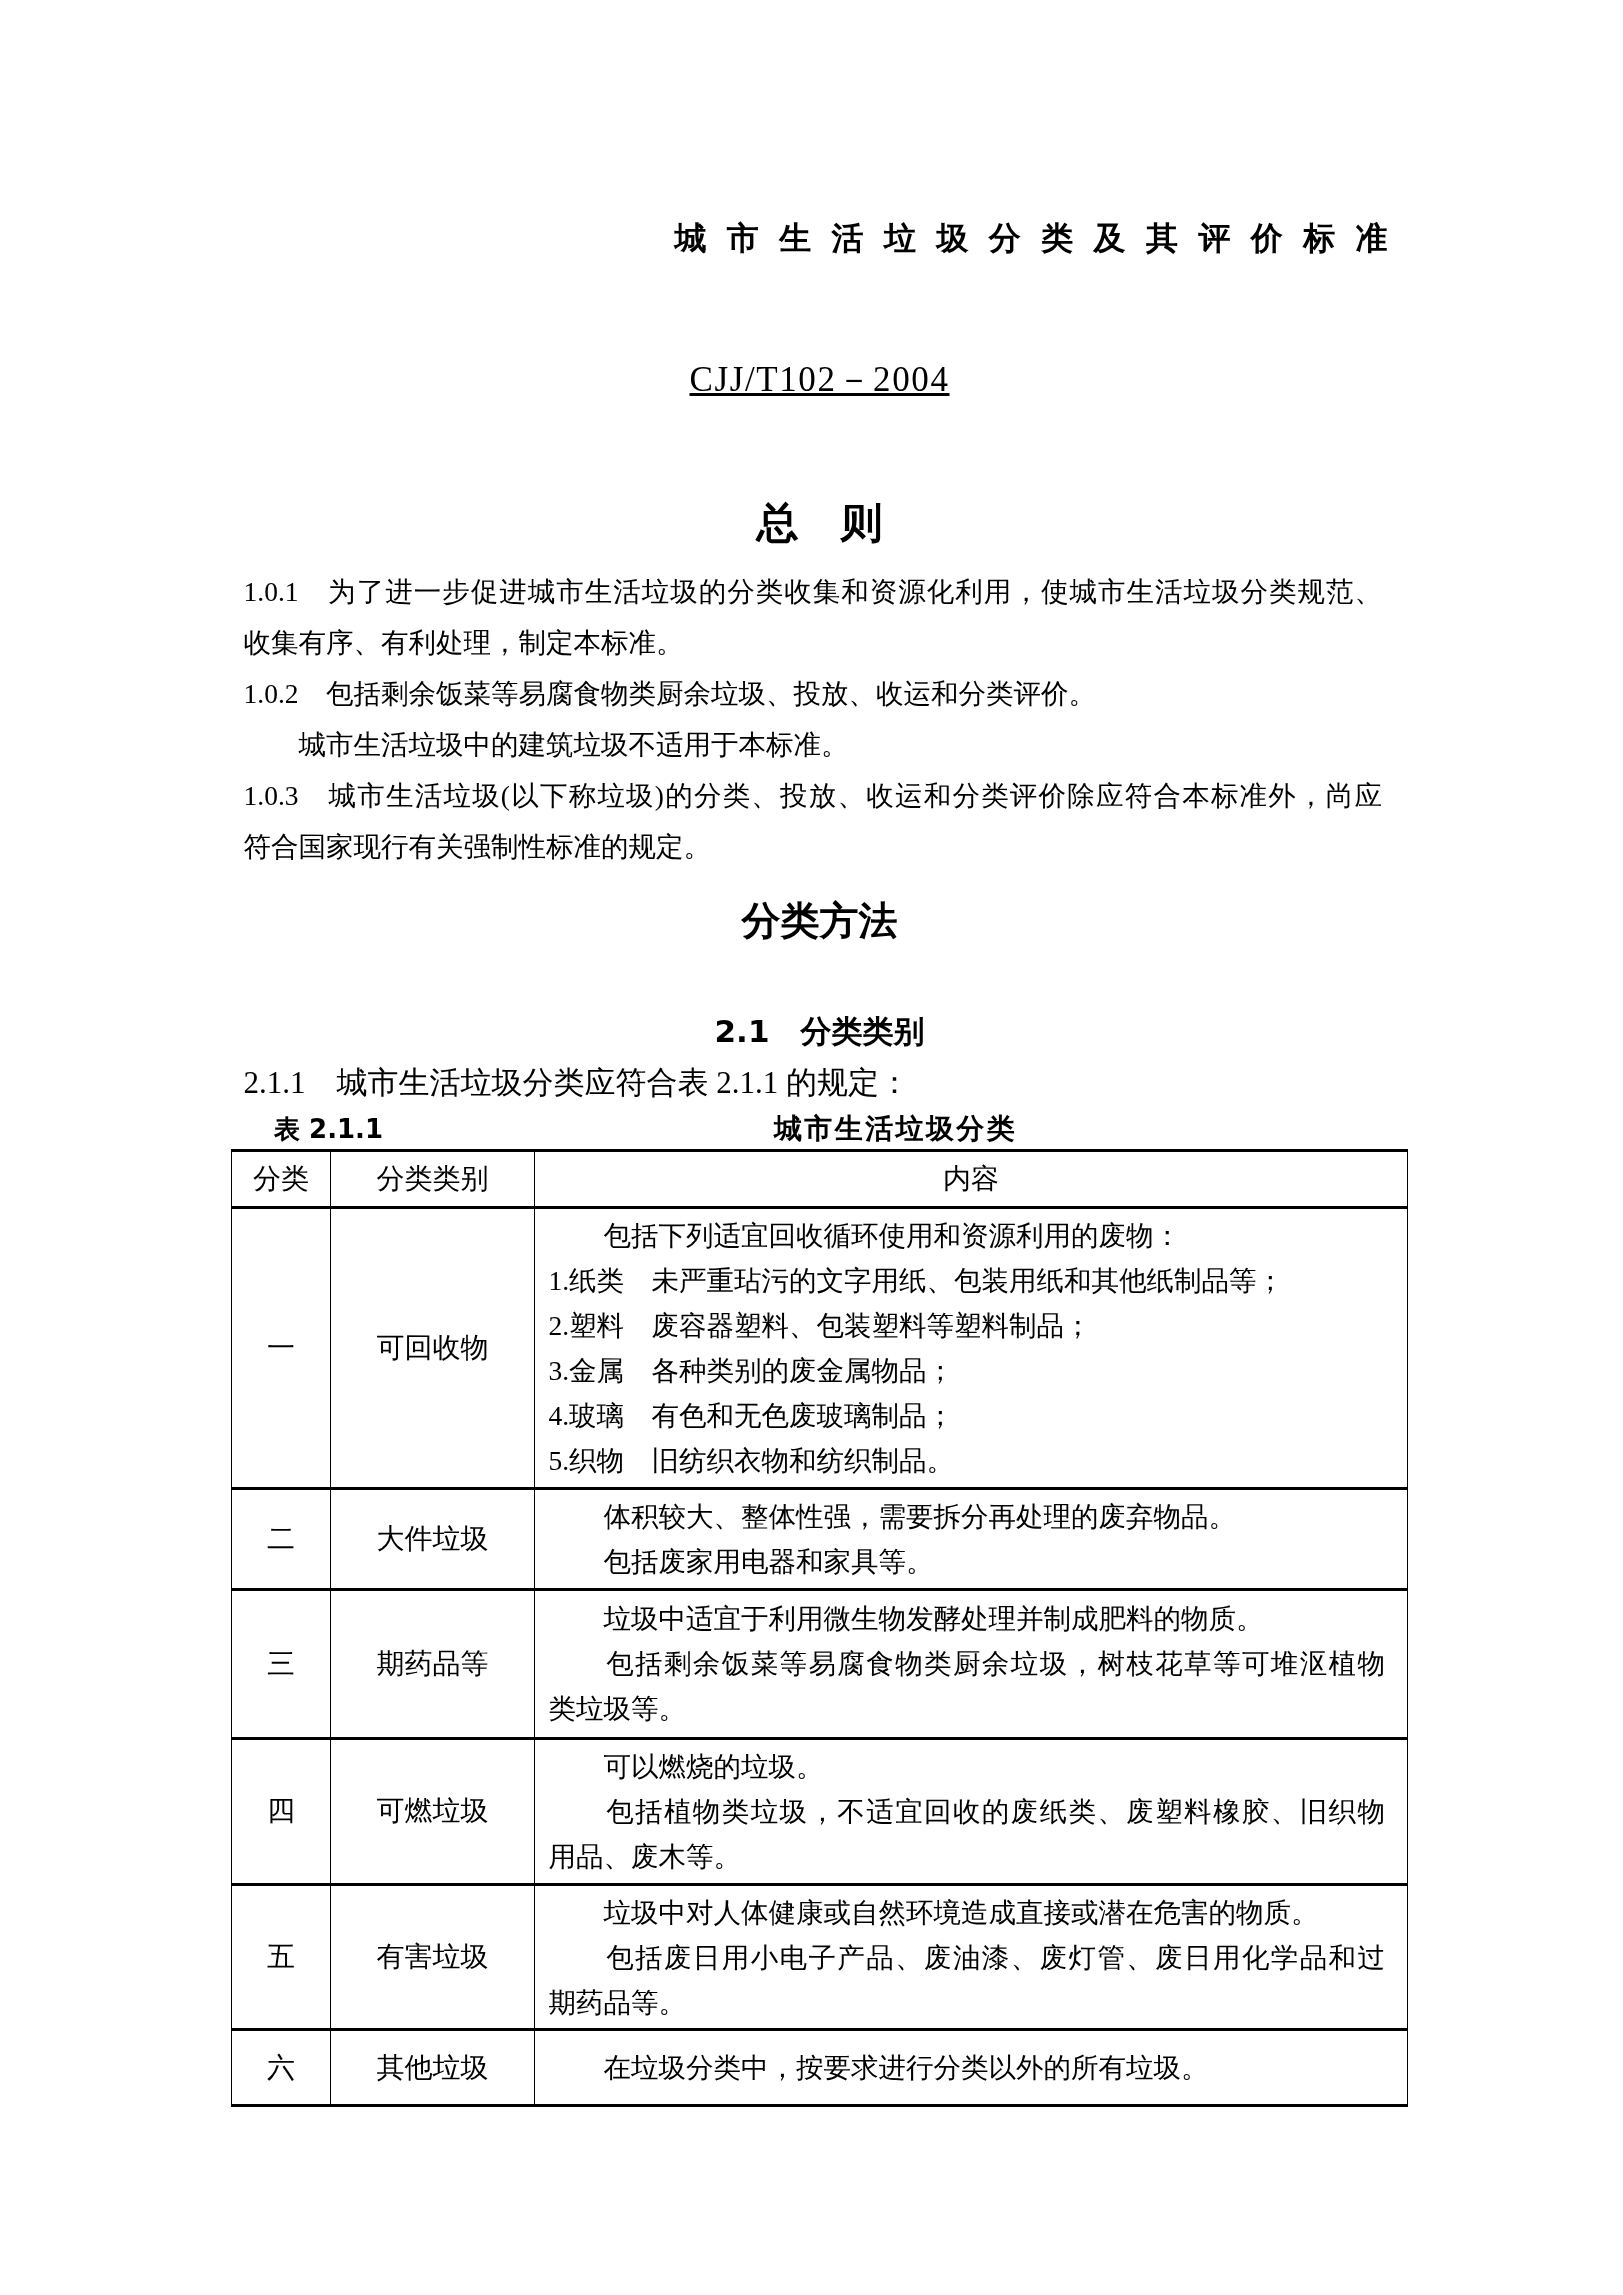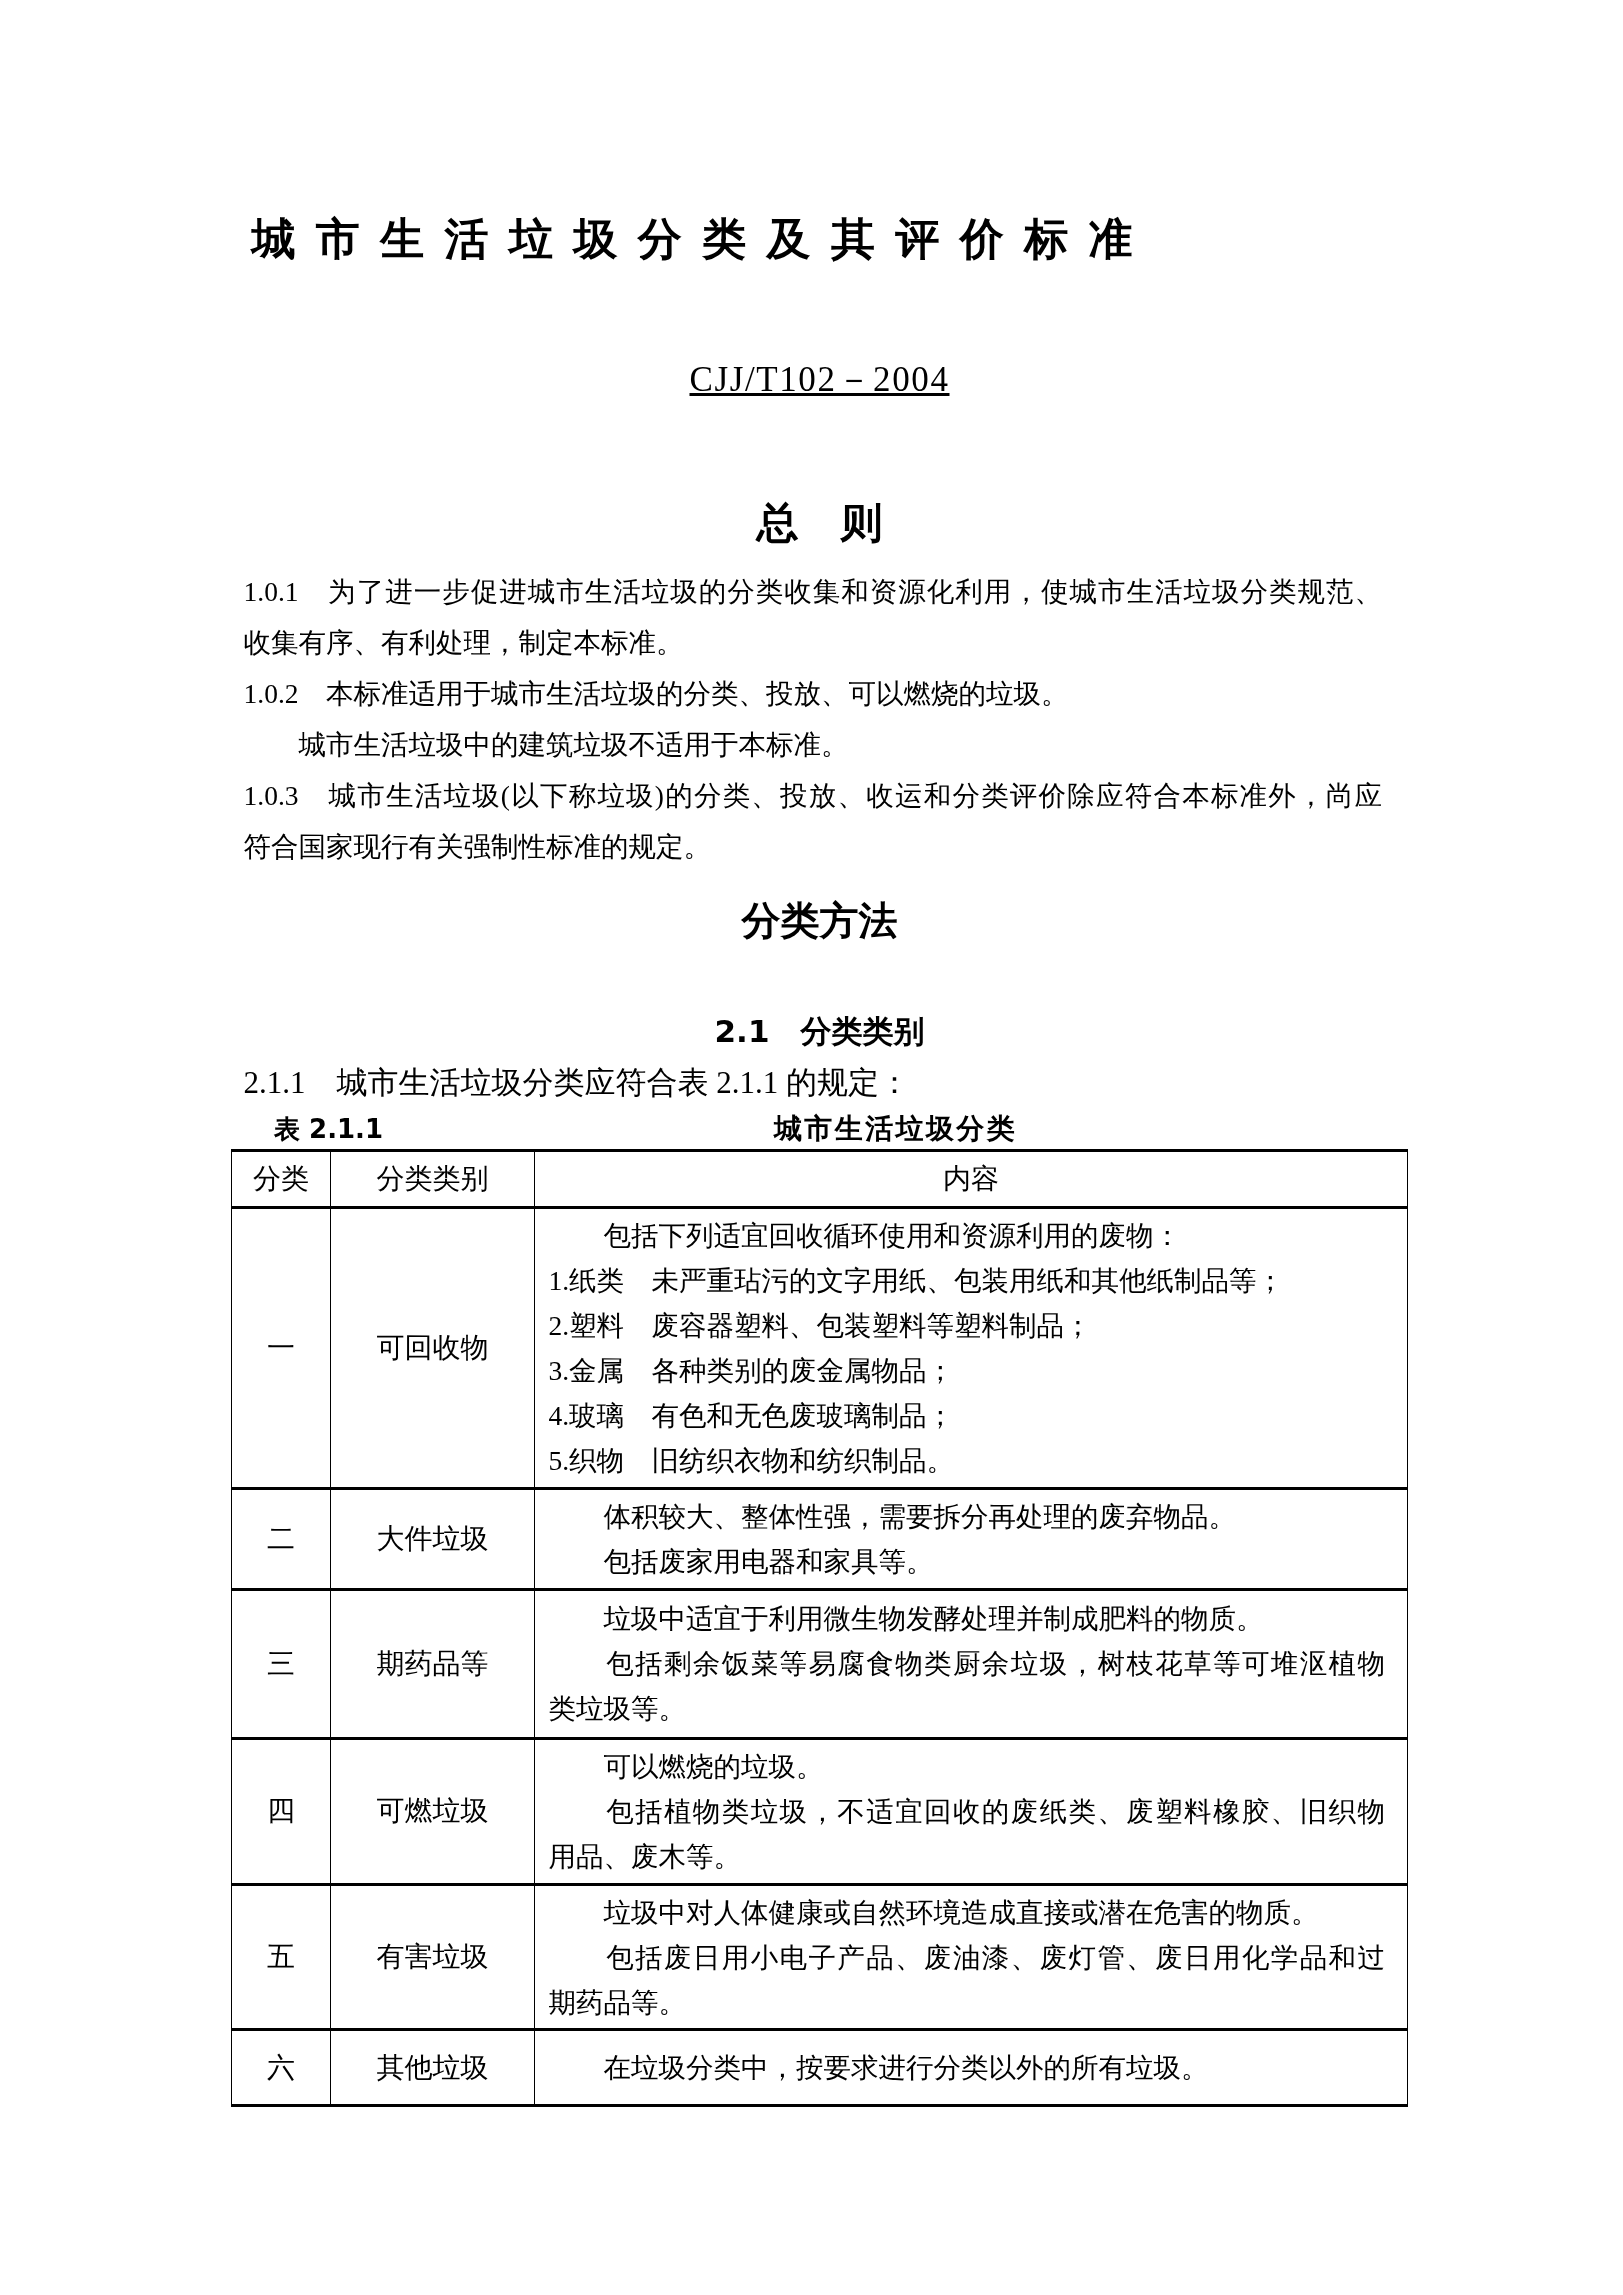--- a/index.html
+++ b/index.html
@@ -19,25 +19,25 @@
   .content {
     width: 1177px;
     margin-left: 231px;
     padding-top: 214px;
   }
 
   
   .doc-title {
     font-family: "DejaVu Sans", "Liberation Sans", sans-serif;
     font-weight: 700;
-    font-size: 44px;
+    font-size: 32px;
     line-height: 49px;
     letter-spacing: 20.4px;
     padding-left: 20.4px;   
-    text-align: left;
+    text-align: right;
     white-space: nowrap;
   }
 
   .std-code {
     margin-top: 97px;
     font-family: "Liberation Serif", "DejaVu Serif", serif;
     font-size: 35px;
     line-height: 39px;
     letter-spacing: 1.6px;
     text-align: center;
@@ -165,21 +165,21 @@
 
     <h1 class="doc-title">城市生活垃圾分类及其评价标准</h1>
 
     <div class="std-code">CJJ/T102－2004</div>
 
     <h2 class="h-general">总　则</h2>
 
     <div class="body-block">
       <div class="bline fill">1.0.1　为了进一步促进城市生活垃圾的分类收集和资源化利用，使城市生活垃圾分类规范、</div>
       <div class="bline">收集有序、有利处理，制定本标准。</div>
-      <div class="bline">1.0.2　本标准适用于城市生活垃圾的分类、投放、可以燃烧的垃圾。</div>
+      <div class="bline">1.0.2　包括剩余饭菜等易腐食物类厨余垃圾、投放、收运和分类评价。</div>
       <div class="bline">　　城市生活垃圾中的建筑垃圾不适用于本标准。</div>
       <div class="bline fill">1.0.3　城市生活垃圾(以下称垃圾)的分类、投放、收运和分类评价除应符合本标准外，尚应</div>
       <div class="bline">符合国家现行有关强制性标准的规定。</div>
     </div>
 
     <h2 class="h-methods">分类方法</h2>
 
     <h3 class="h-section">2.1　分类类别</h3>
 
     <div class="clause-line">2.1.1　城市生活垃圾分类应符合表 2.1.1 的规定：</div>

